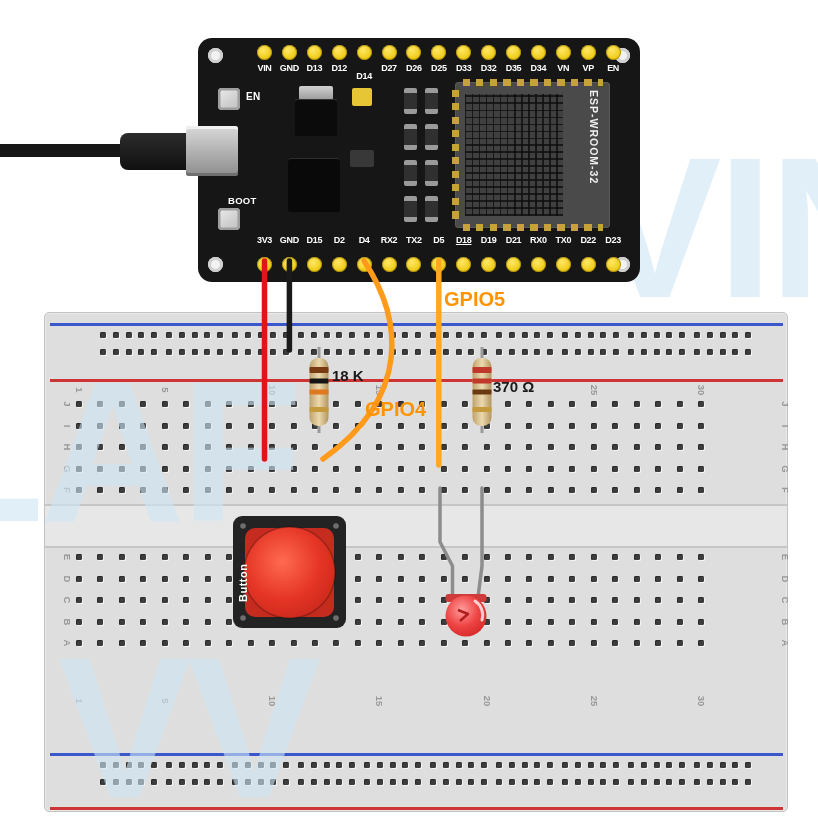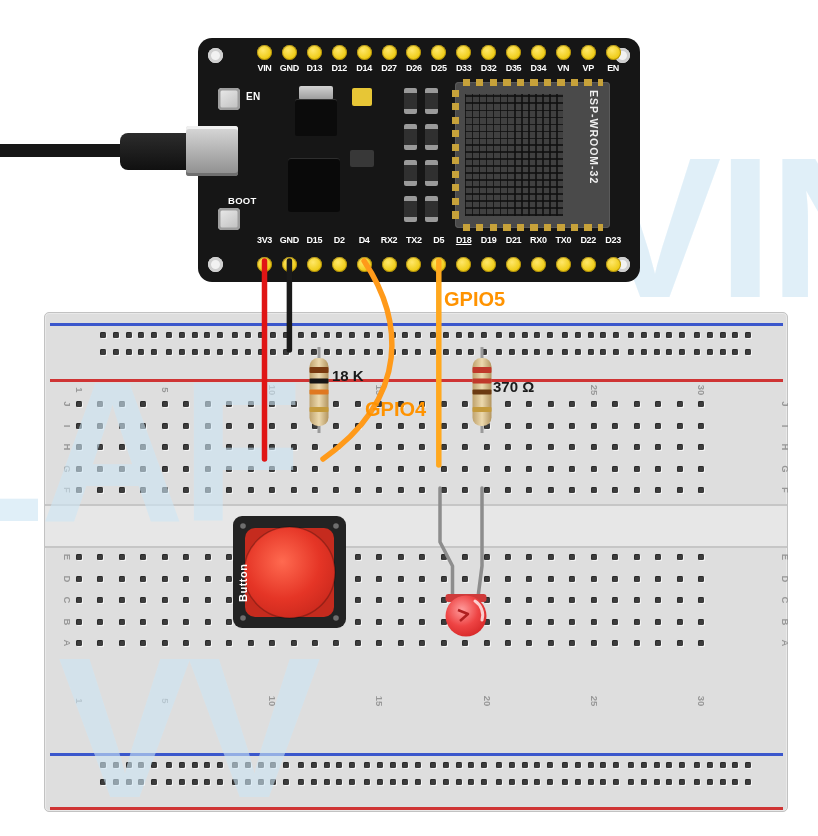--- a/index.html
+++ b/index.html
@@ -657,21 +657,21 @@
         <div class="pin-label" style="left: 78.4px; top: 196px;">GND</div>
         <div class="pin" style="left: 108.8px; top: 6.5px;"></div>
         <div class="pin-label" style="left: 103.3px; top: 24px;">D13</div>
         <div class="pin" style="left: 108.8px; top: 218.5px;"></div>
         <div class="pin-label" style="left: 103.3px; top: 196px;">D15</div>
         <div class="pin" style="left: 133.7px; top: 6.5px;"></div>
         <div class="pin-label" style="left: 128.2px; top: 24px;">D12</div>
         <div class="pin" style="left: 133.7px; top: 218.5px;"></div>
         <div class="pin-label" style="left: 128.2px; top: 196px;">D2</div>
         <div class="pin" style="left: 158.6px; top: 6.5px;"></div>
-        <div class="pin-label" style="left: 153.1px; top: 24px;">D14</div>
+        <div class="pin-label" style="left: 153.1px; top: 32px;">D14</div>
         <div class="pin" style="left: 158.6px; top: 218.5px;"></div>
         <div class="pin-label" style="left: 153.1px; top: 196px;">D4</div>
         <div class="pin" style="left: 183.5px; top: 6.5px;"></div>
         <div class="pin-label" style="left: 178px; top: 24px;">D27</div>
         <div class="pin" style="left: 183.5px; top: 218.5px;"></div>
         <div class="pin-label" style="left: 178px; top: 196px;">RX2</div>
         <div class="pin" style="left: 208.4px; top: 6.5px;"></div>
         <div class="pin-label" style="left: 202.9px; top: 24px;">D26</div>
         <div class="pin" style="left: 208.4px; top: 218.5px;"></div>
         <div class="pin-label" style="left: 202.9px; top: 196px;">TX2</div>

